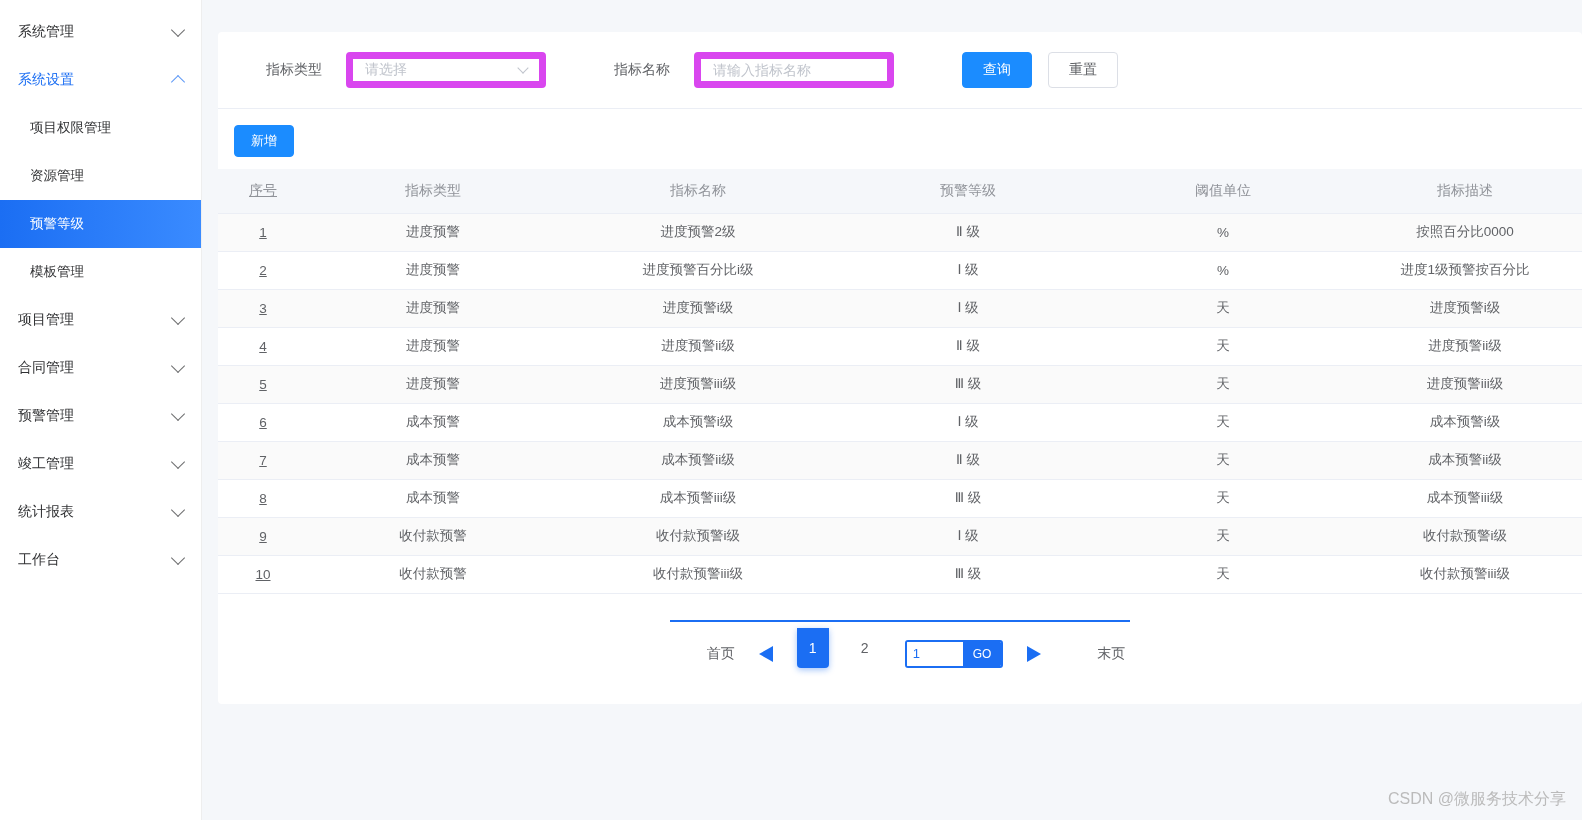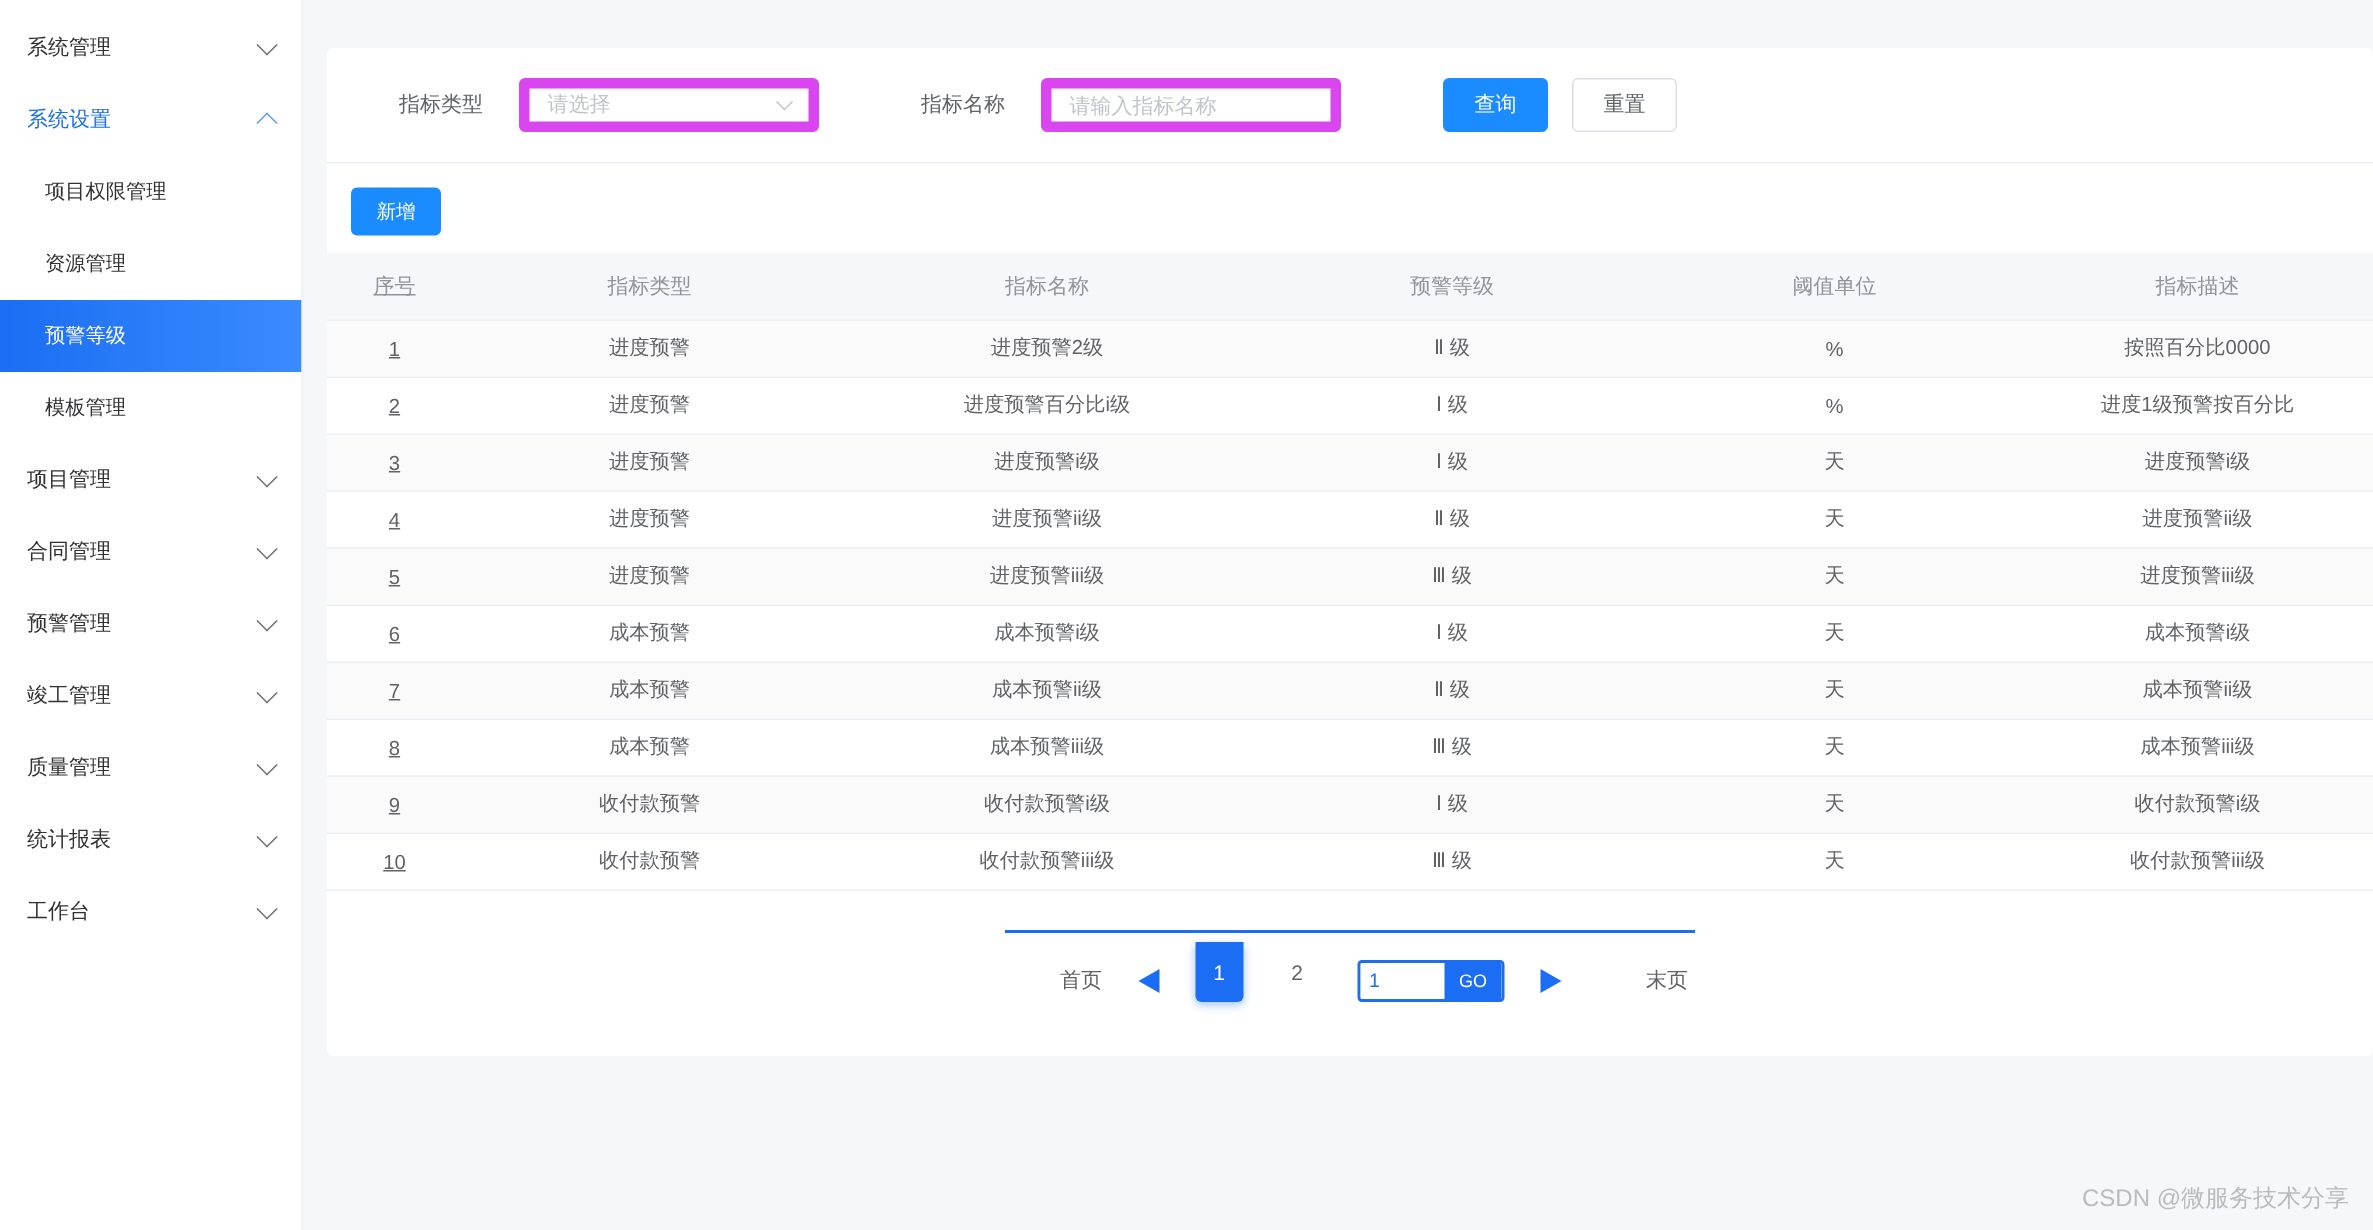--- a/index.html
+++ b/index.html
@@ -238,24 +238,20 @@
       </div>
       <div class="menu-item">
         <span>预警管理</span>
         <span class="chevron"></span>
       </div>
       <div class="menu-item">
         <span>竣工管理</span>
         <span class="chevron"></span>
       </div>
       <div class="menu-item">
-        <span>质量管理</span>
-        <span class="chevron"></span>
-      </div>
-      <div class="menu-item">
         <span>统计报表</span>
         <span class="chevron"></span>
       </div>
       <div class="menu-item">
         <span>工作台</span>
         <span class="chevron"></span>
       </div>
     </div>
 
   <div class="main">

